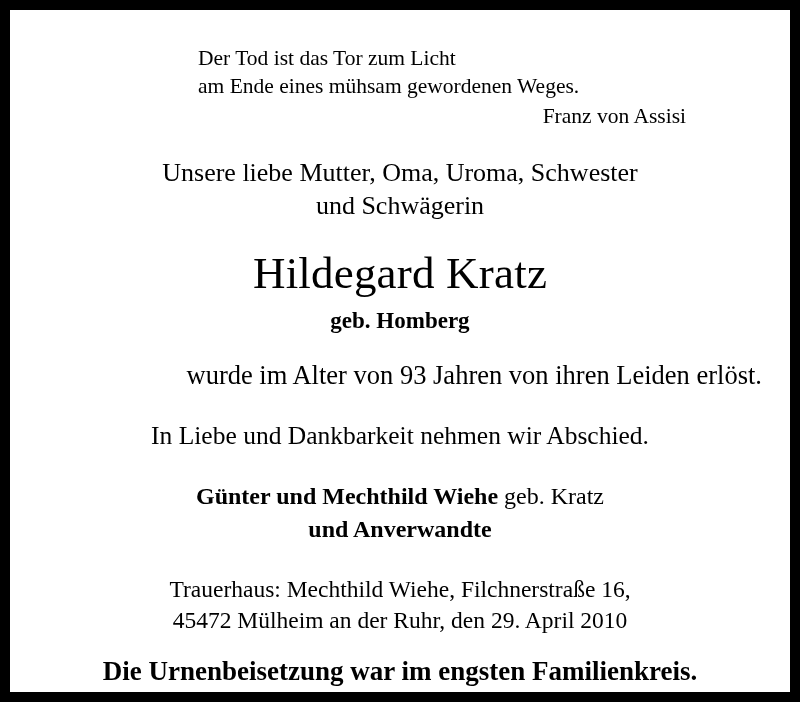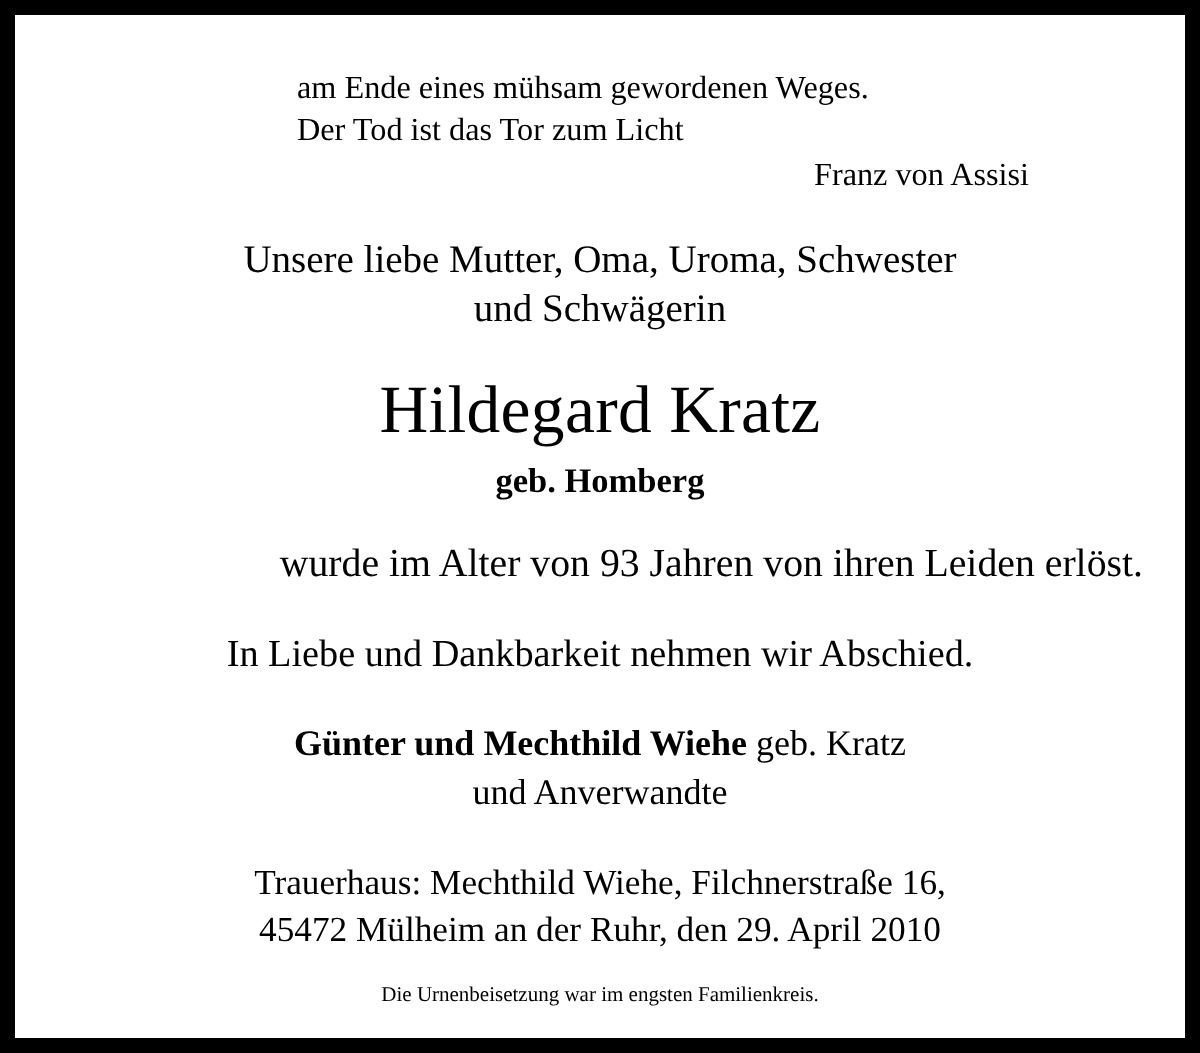--- a/index.html
+++ b/index.html
@@ -82,45 +82,46 @@
   }
   .survivors .bold {
     font-weight: bold;
   }
   .survivors .reg {
     font-weight: normal;
     font-family: Liberation Serif, serif;
   }
   .survivors-line2 {
     display: block;
-    font-weight: normal;
+    font-weight: bold;
     margin-top: 2px;
   }
   .location {
     margin-top: 28px;
     font-size: 23.5px;
     line-height: 1.32;
   }
   .location-line {
     display: block;
   }
   .note {
     margin-top: 20px;
-    font-size: 14px;
+    font-size: 27px;
+    font-weight: bold;
   }
 </style>
 </head>
 <body>
 
 <div class="obituary">
   <div class="inner">
 
     <div class="quote">
+      <span class="quote-line">Der Tod ist das Tor zum Licht</span>
       <span class="quote-line">am Ende eines mühsam gewordenen Weges.</span>
-      <span class="quote-line">Der Tod ist das Tor zum Licht</span>
       <span class="quote-author">Franz von Assisi</span>
     </div>
 
     <div class="intro">
       <span class="intro-line">Unsere liebe Mutter, Oma, Uroma, Schwester</span>
       <span class="intro-line">und Schwägerin</span>
     </div>
 
     <div class="name">Hildegard Kratz</div>
 

